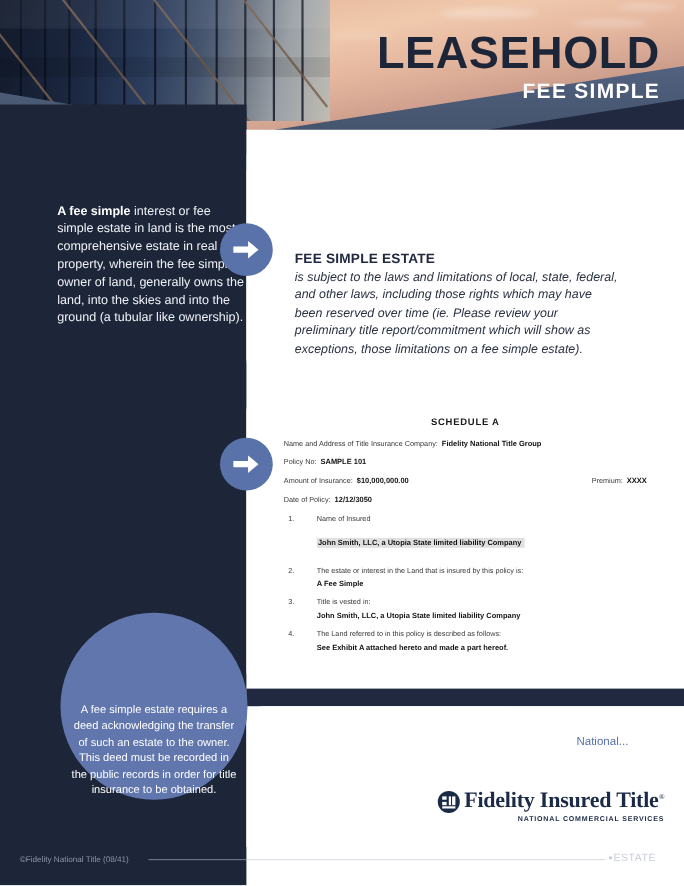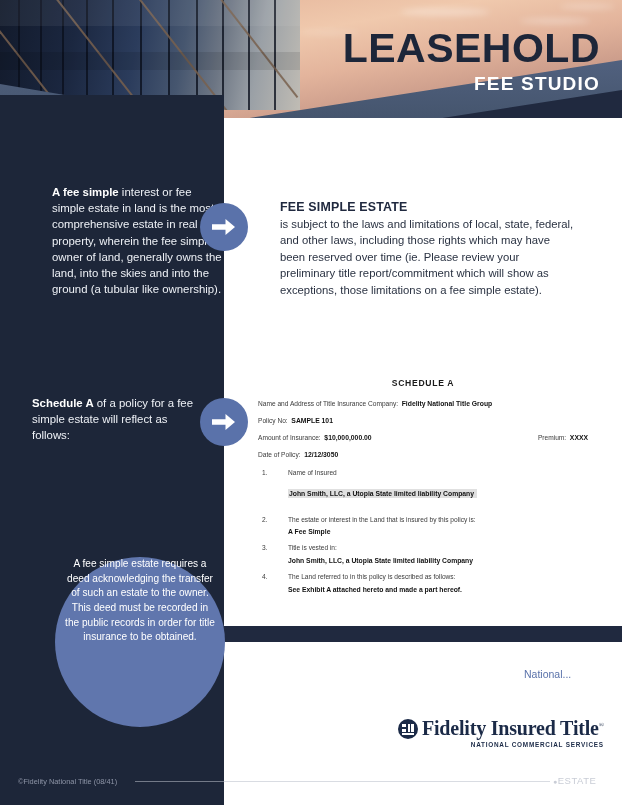--- a/index.html
+++ b/index.html
@@ -60,41 +60,41 @@
   .lt2{top:395px;}
 
   
   .arrowbtn{position:absolute;width:48px;height:48px;border-radius:50%;
             background:#5a72aa;display:flex;align-items:center;justify-content:center;z-index:7;}
   .ab1{left:200px;top:203px;}
   .ab2{left:200px;top:398px;}
   .arrowbtn svg{display:block;}
 
   
-  .rblock{position:absolute;left:280px;width:296px;}
+  .rblock{position:absolute;left:268px;width:296px;margin-top:28px;}
   .rb1{top:200px;}
   .rhead{font-size:12.4px;font-weight:bold;color:#20293f;letter-spacing:.2px;margin-bottom:2px;}
-  .rbody{font-size:11.3px;line-height:1.45;color:#2a3242;}
+  .rbody{font-size:11.3px;line-height:1.45;color:#2a3242;font-style:italic;}
 
   
   .doc{position:absolute;left:258px;top:378px;width:330px;color:#2c2c2c;
        font-family:"Liberation Sans",sans-serif;}
   .doc-title{text-align:center;font-size:8.6px;font-weight:bold;letter-spacing:.7px;color:#1a1a1a;margin-bottom:12px;}
   .doc-row{font-size:6.6px;line-height:1.2;margin-bottom:9px;position:relative;color:#3a3a3a;}
   .doc-row b{color:#111;font-weight:bold;font-size:6.8px;}
   .doc-prem{position:absolute;right:0;top:0;font-size:6.6px;color:#3a3a3a;}
   .doc-item{position:relative;font-size:6.6px;line-height:1.2;margin-bottom:5px;color:#3a3a3a;padding-left:30px;}
   .doc-num{position:absolute;left:4px;top:0;}
   .doc-val{font-size:6.8px;font-weight:bold;color:#111;padding-left:30px;margin-bottom:9px;display:block;}
   .doc-val.hl{background:#e0e0e0;display:inline-block;margin-left:30px;padding:1px 3px 1px 1px;}
   .doc-valwrap{margin-bottom:9px;}
 
   
   .circle{position:absolute;left:55px;top:557px;width:170px;height:170px;border-radius:50%;
-          background:#6076ad;display:flex;align-items:flex-start;justify-content:center;z-index:8;}
+          background:#6076ad;display:flex;align-items:flex-end;justify-content:center;z-index:8;}
   .circle-txt{width:150px;text-align:center;color:#ffffff;font-size:10.1px;line-height:1.45;}
 
   
   .continued{position:absolute;left:524px;top:668px;font-size:10.5px;color:#5a72aa;}
   .logo{position:absolute;left:398px;top:718px;display:flex;align-items:flex-start;}
   .logo-mark{width:20px;height:20px;border-radius:50%;background:#1b2a47;margin-right:4px;
              position:relative;flex:none;margin-top:1px;}
   .logo-mark i{position:absolute;background:#fff;display:block;}
   .logo-txt{font-family:"Liberation Serif","DejaVu Serif",serif;font-size:20px;font-weight:bold;
             color:#1b2a47;line-height:1;letter-spacing:-.2px;}
@@ -138,38 +138,35 @@
       <div class="pane" style="left:0;top:52px;width:300px;height:18px;background:rgba(0,0,0,.10);"></div>
     </div>
 
     <div class="roof-lite"></div>
     <div class="roof-dark"></div>
   </div>
   <div class="roof-left-dark"></div>
 
   <div class="title-wrap">
     <div class="title-main">LEASEHOLD</div>
-    <div class="title-sub">FEE STUDIO</div>
+    <div class="title-sub">FEE SIMPLE</div>
   </div>
 
   <div class="leftpanel"></div>
   <div class="leftpanel-top"></div>
 
   <div class="card card-a"></div>
   <div class="card card-b"></div>
   <div class="navyband"></div>
   <div class="card card-c"></div>
 
   <div class="ltext lt1">
     <b>A fee simple</b><span> interest or fee simple estate in land is the most comprehensive estate in real property, wherein the fee simple owner of land, generally owns the land, into the skies and into the ground (a tubular like ownership).</span>
   </div>
 
-  <div class="ltext lt2">
-    <b>Schedule A</b><span> of a policy for a fee simple estate will reflect as follows:</span>
-  </div>
 
   <div class="arrowbtn ab1">
     <svg width="24" height="20" viewBox="0 0 24 20" aria-hidden="true">
       <path d="M0 7.2 H13.5 V2 L23 10 L13.5 18 V12.8 H0 Z" fill="#ffffff"></path>
     </svg>
   </div>
   <div class="arrowbtn ab2">
     <svg width="24" height="20" viewBox="0 0 24 20" aria-hidden="true">
       <path d="M0 7.2 H13.5 V2 L23 10 L13.5 18 V12.8 H0 Z" fill="#ffffff"></path>
     </svg>

